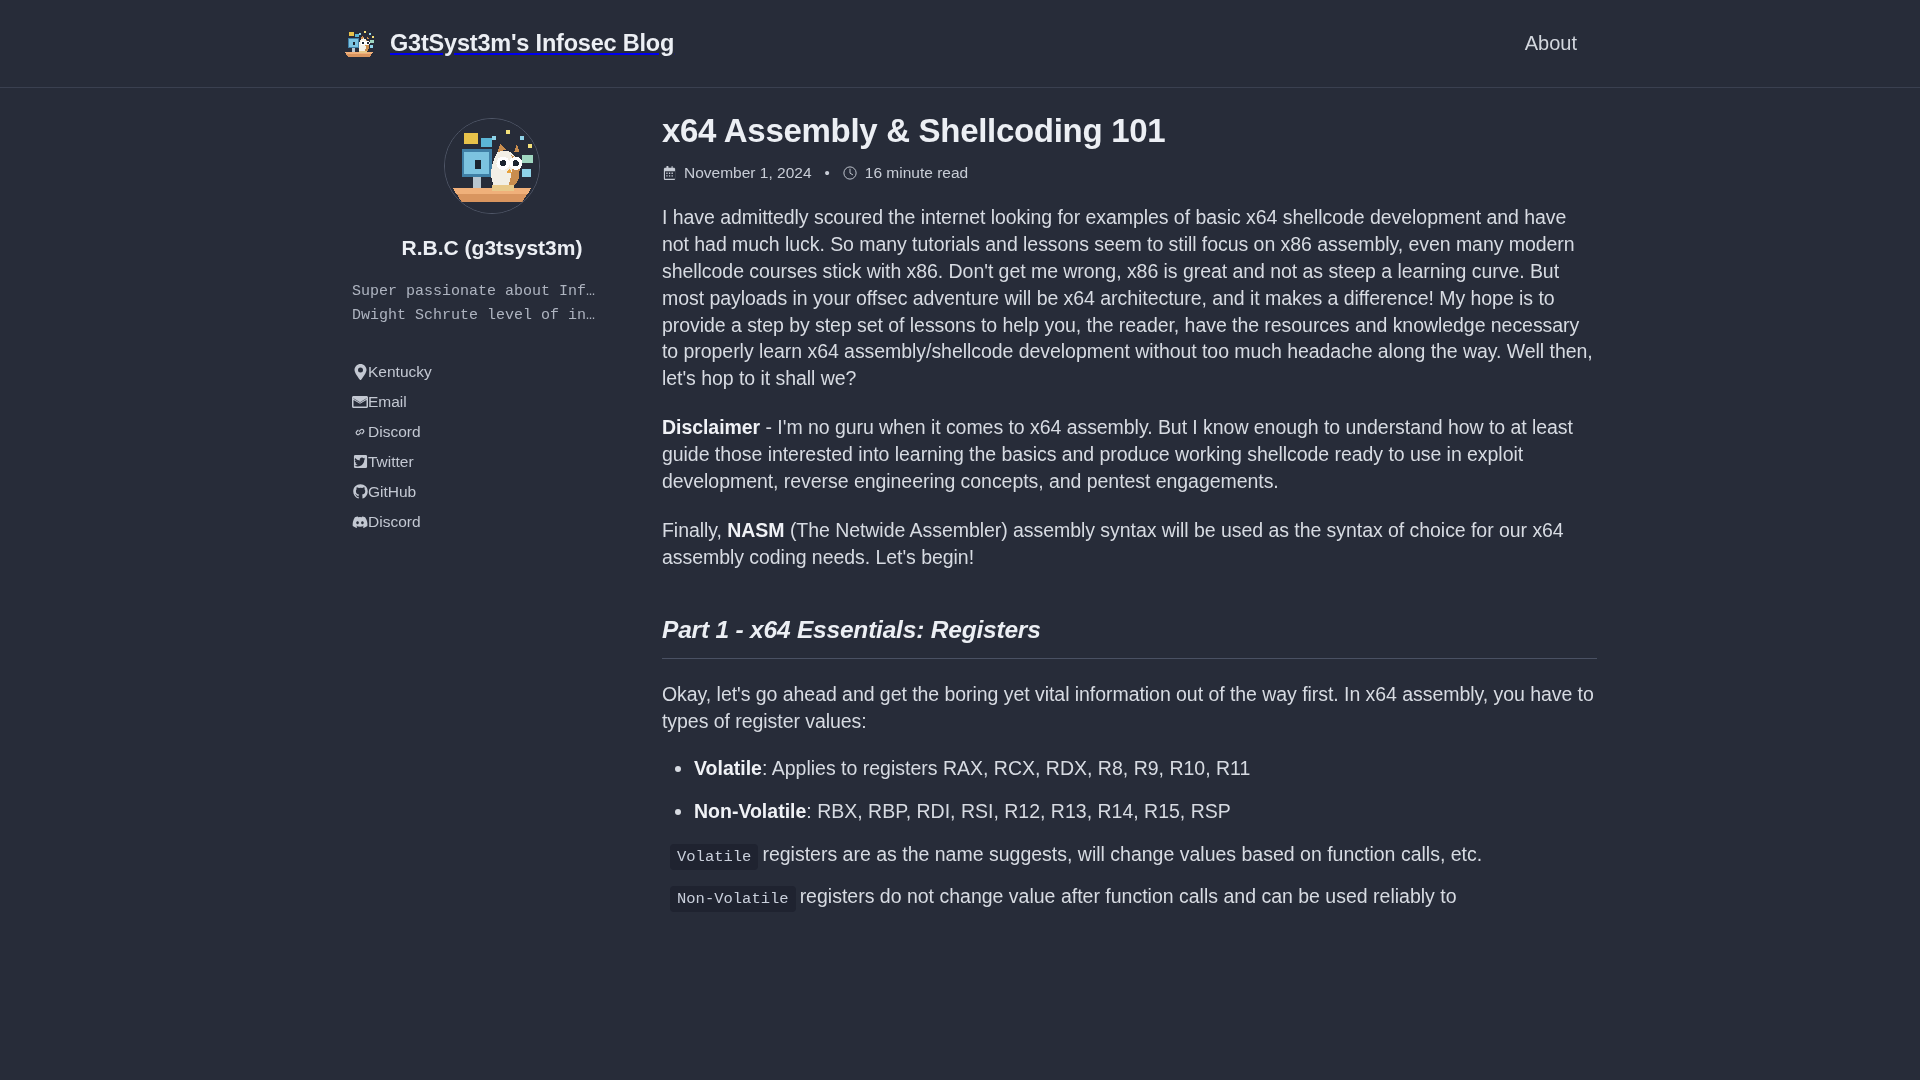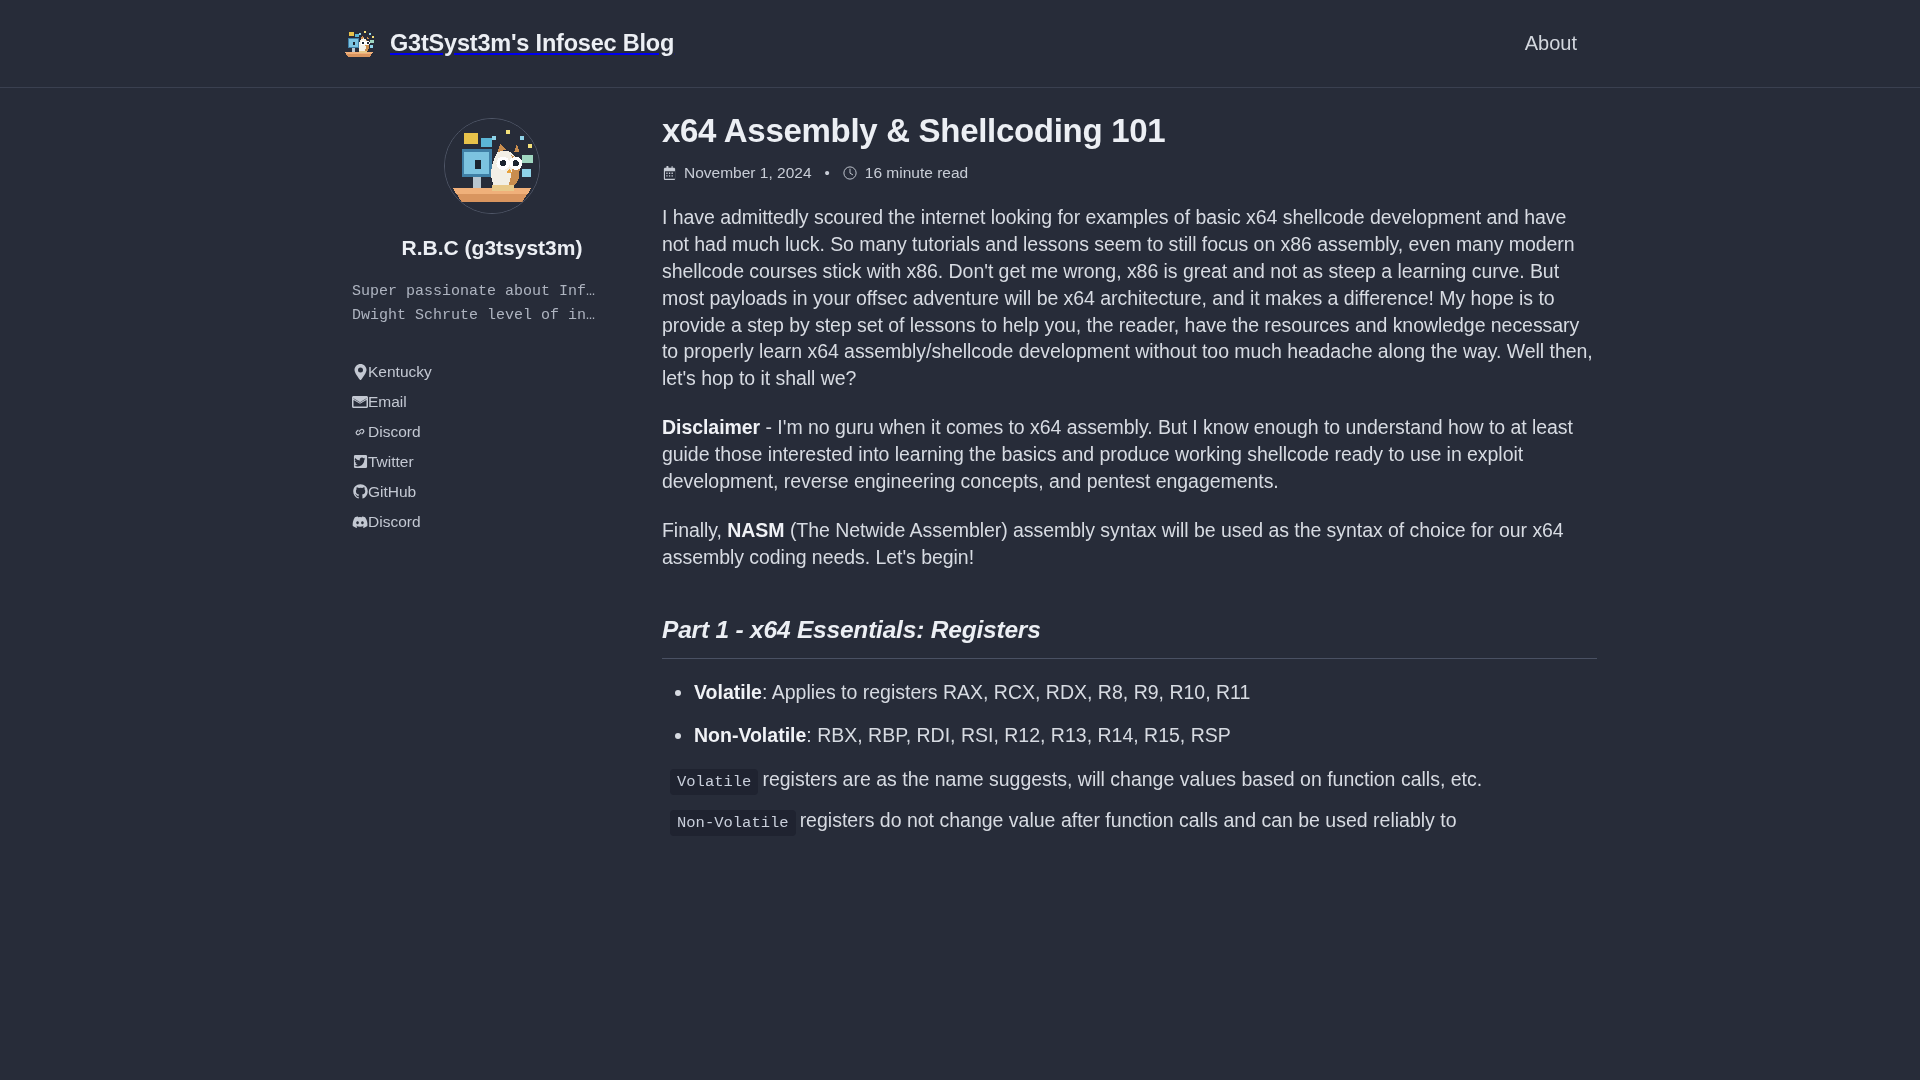--- a/index.html
+++ b/index.html
@@ -299,20 +299,21 @@
 
     <p class="para">I have admittedly scoured the internet looking for examples of basic x64 shellcode development and have not had much luck. So many tutorials and lessons seem to still focus on x86 assembly, even many modern shellcode courses stick with x86. Don't get me wrong, x86 is great and not as steep a learning curve. But most payloads in your offsec adventure will be x64 architecture, and it makes a difference! My hope is to provide a step by step set of lessons to help you, the reader, have the resources and knowledge necessary to properly learn x64 assembly/shellcode development without too much headache along the way. Well then, let's hop to it shall we?</p>
 
     <p class="para"><b>Disclaimer</b><span> - I'm no guru when it comes to x64 assembly. But I know enough to understand how to at least guide those interested into learning the basics and produce working shellcode ready to use in exploit development, reverse engineering concepts, and pentest engagements.</span></p>
 
     <p class="para"><span>Finally, </span><b>NASM</b><span> (The Netwide Assembler) assembly syntax will be used as the syntax of choice for our x64 assembly coding needs. Let's begin! </span></p>
 
     <h2 class="section-head">Part 1 - x64 Essentials: Registers</h2>
     <hr class="section-rule">
 
+    <p class="para">Okay, let's go ahead and get the boring yet vital information out of the way first. In x64 assembly, you have to types of register values:</p>
 
     <ul class="bullets">
       <li><b>Volatile</b><span>: Applies to registers RAX, RCX, RDX, R8, R9, R10, R11</span></li>
       <li><b>Non-Volatile</b><span>: RBX, RBP, RDI, RSI, R12, R13, R14, R15, RSP</span></li>
     </ul>
 
     <p class="code-para"><code class="inline">Volatile</code><span>registers are as the name suggests, will change values based on function calls, etc.</span></p>
 
     <p class="code-para"><code class="inline">Non-Volatile</code><span>registers do not change value after function calls and can be used reliably to</span></p>
 

